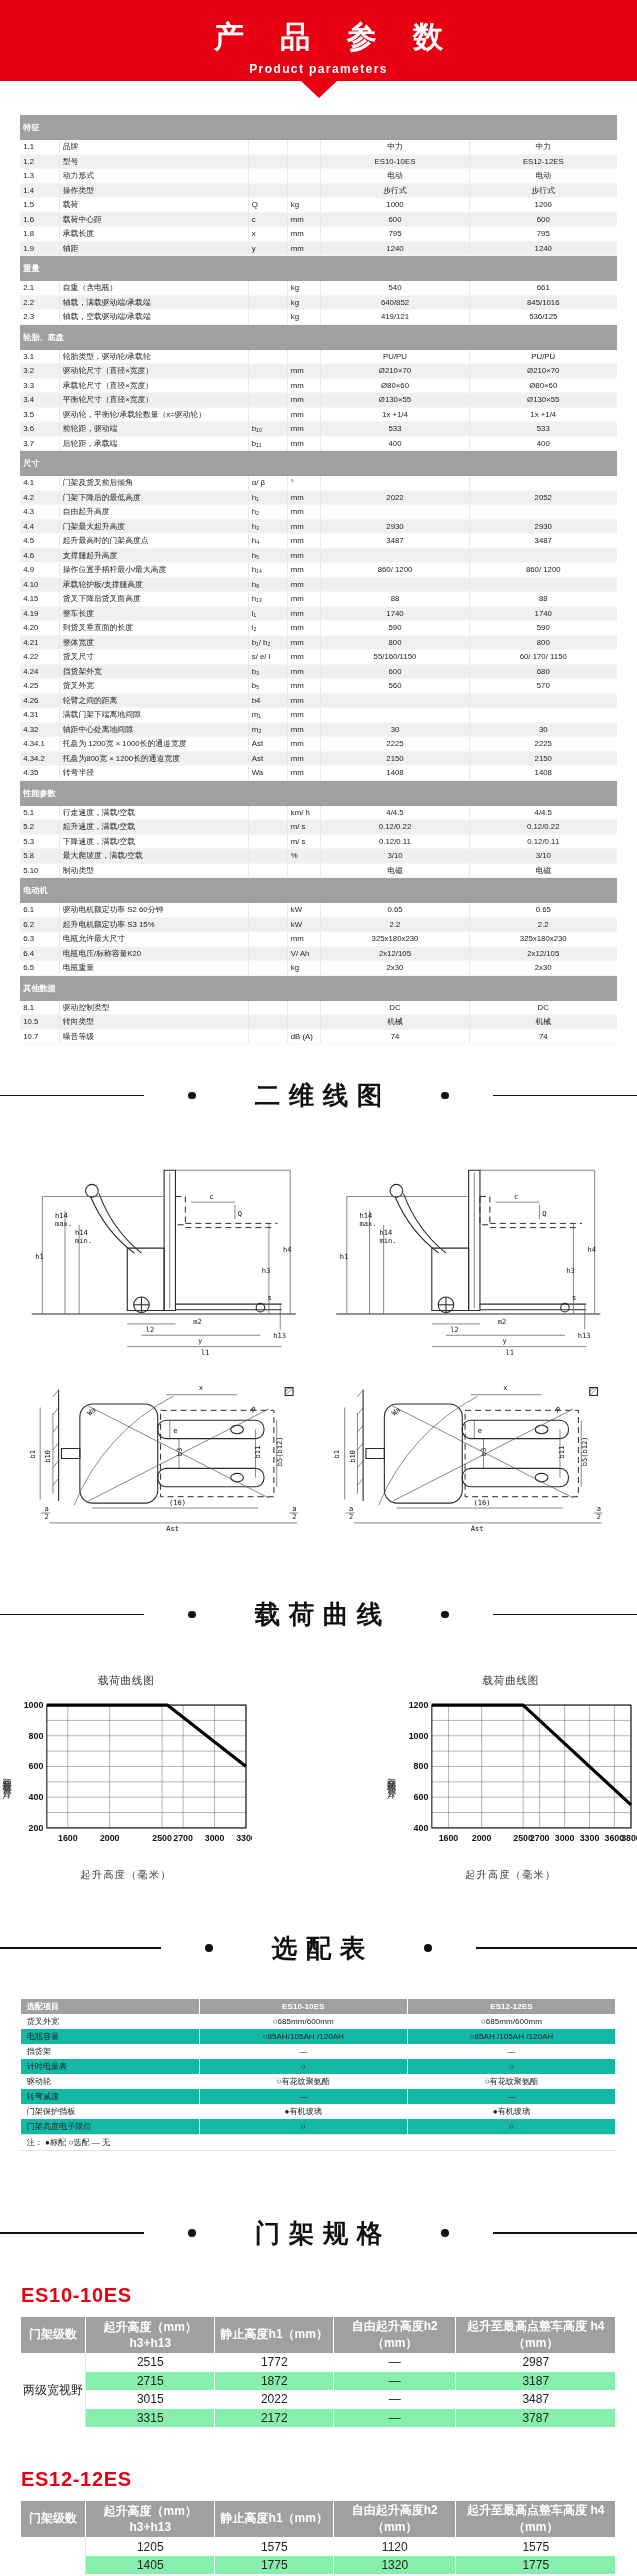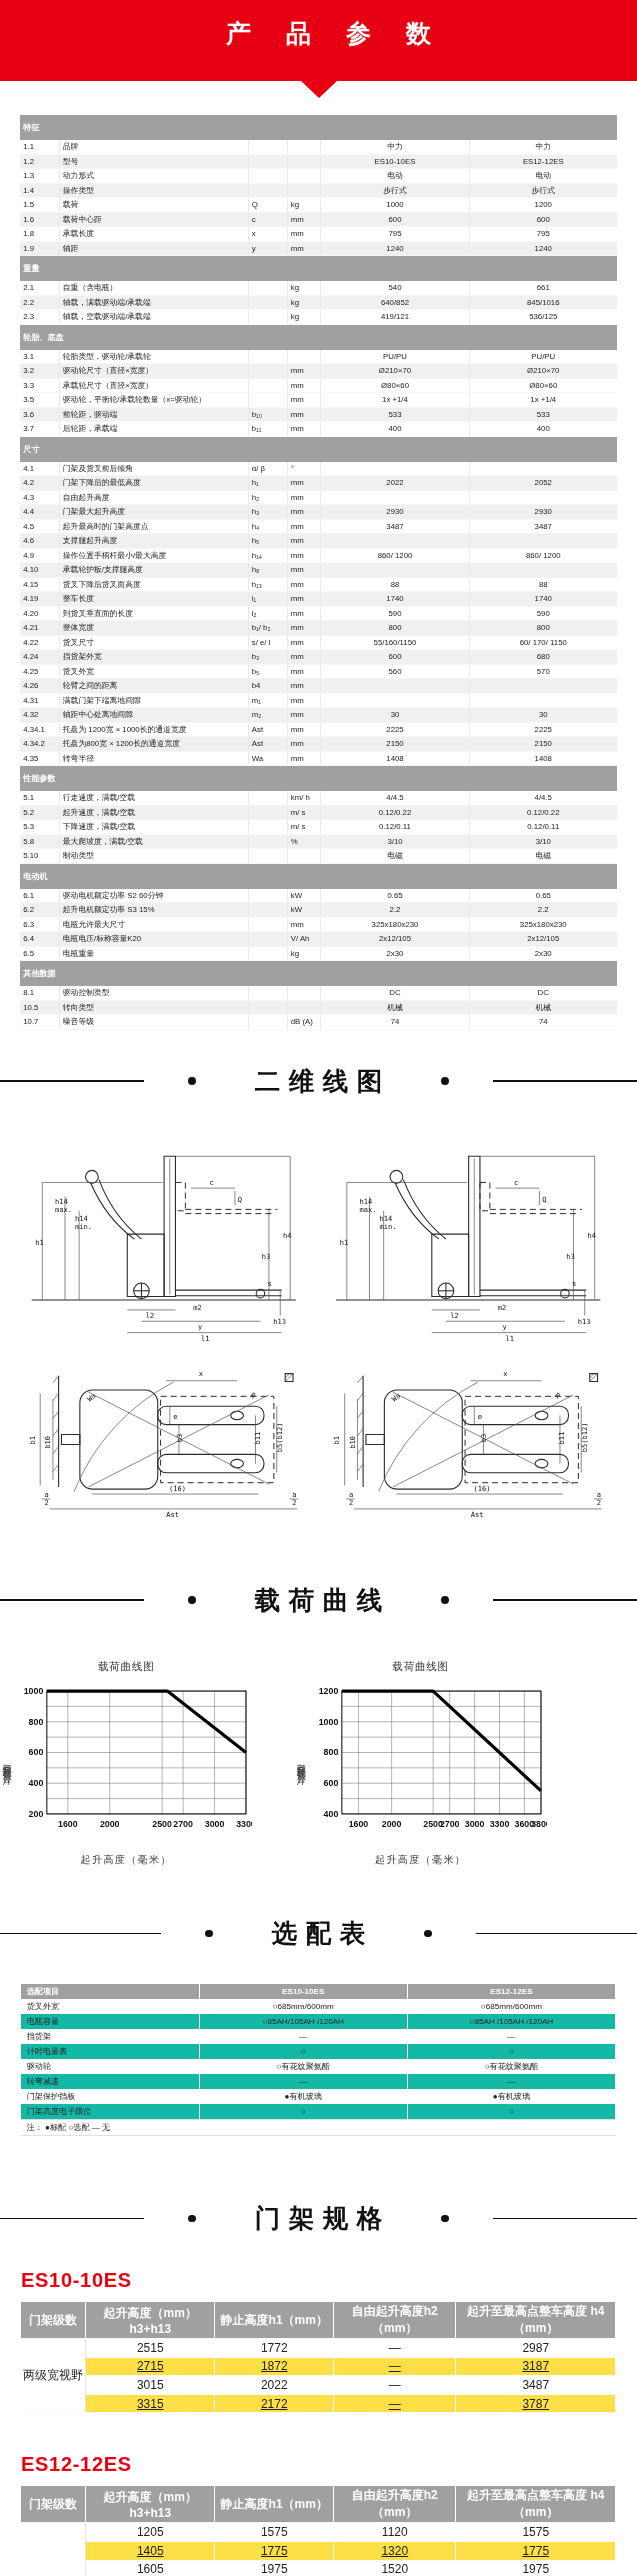--- a/index.html
+++ b/index.html
@@ -1,21 +1,21 @@
 <!DOCTYPE html>
 <html style="font-size:11.3px"><head>
 <meta charset="utf-8">
 <style>
   html,body{margin:0;padding:0;background:#fff;}
   body{width:637px;min-height:2576px;font-family:"Liberation Sans","DejaVu Sans",sans-serif;color:#222;}
   .page{width:637px;overflow:hidden;}
 
   
   .banner{height:81px;background:#e60012;text-align:center;}
-  .banner-title{color:#fff;font-size:25px;font-weight:bold;letter-spacing:14px;padding-top:17px;text-indent:14px;padding-left:20px;}
+  .banner-title{color:#fff;font-size:30px;font-weight:bold;letter-spacing:14px;padding-top:17px;text-indent:14px;padding-left:20px;}
   .banner-sub{color:#fff;font-size:12px;font-weight:bold;letter-spacing:1.4px;margin-top:4.2px;}
   .banner-pointer{width:0;height:0;margin:0 auto;border-left:18.4px solid transparent;border-right:18.4px solid transparent;border-top:17px solid #e60012;}
 
   
   .deco{display:flex;align-items:center;justify-content:center;gap:40px;}
   .deco .line{width:178px;height:1.4px;background:#111;}
   .deco .dot{width:7.8px;height:7.8px;border-radius:50%;background:#111;flex:none;}
   .deco .dot.l{margin-left:4.2px;margin-right:10px;}
   .deco .dot.r{margin-left:10px;margin-right:4.2px;}
   .deco .t{font-size:25.5px;font-weight:bold;color:#111;letter-spacing:8.5px;text-indent:8.5px;white-space:nowrap;}
@@ -31,49 +31,50 @@
 
   
   .drawings{display:block;margin:14px auto 0;}
   .drawings *{vector-effect:non-scaling-stroke;}
   .dwg-line{stroke:#2b2b2b;stroke-width:1.1;fill:none;}
   .dwg-dash{stroke:#2b2b2b;stroke-width:1;fill:none;stroke-dasharray:6 4;}
   .dwg-dim{stroke:#555;stroke-width:0.7;fill:none;}
   .dwg-txt{font-family:"DejaVu Sans Mono","Liberation Mono",monospace;font-size:10px;fill:#111;}
 
   
-  .charts{display:flex;justify-content:flex-start;gap:42px;margin-top:42px;}
+  .charts{display:flex;justify-content:space-between;gap:42px;margin-top:42px;}
   .chart-title{text-align:center;font-size:10.6px;color:#333;margin-bottom:10px;letter-spacing:0.7px;}
   .chart-row{display:flex;align-items:center;}
   .ylab{writing-mode:vertical-rl;text-orientation:upright;font-size:9.2px;color:#333;letter-spacing:2.1px;margin-right:1.4px;}
   .xlab{text-align:center;font-size:10px;color:#333;margin-top:8.5px;letter-spacing:1.4px;}
 
   
   .opts{width:595px;margin:33px auto 0;font-size:8.1px;table-layout:fixed;}
   .opts td{height:15px;padding:0 5.7px;border-right:1.4px solid #fff;}
   .opts tr.head td{background:#a0a0a0;color:#fff;font-weight:bold;}
   .opts tr.zeb td{background:#14b8a6;}
   .opts td.c{text-align:center;}
   .opts tr.note td{background:#fff;border-top:0.7px solid #e0e0e0;border-bottom:0.7px solid #e0e0e0;}
 
   
   .model-h{color:#e60012;font-size:20px;font-weight:bold;margin:0 0 0 21px;letter-spacing:0.7px;}
   .mast{width:595px;margin:10px auto 0;font-size:12px;table-layout:fixed;border-bottom:0.7px solid #ddd;}
   .mast td{height:15.6px;text-align:center;border-right:1.4px solid #fff;border-bottom:0.7px solid #fafafa;}
   .mast tr.head td{background:#a0a0a0;color:#fff;font-weight:bold;height:17px;}
   .mast td.grp{background:#fff;border-right:0.7px solid #e5e5e5;}
-  .mast tr.zeb td{background:#fde047;text-decoration:underline;}
+  .mast tr.zeb td{background:#86efac;}
 </style>
 </head>
 <body>
 
 <div class="page">
 
   <div class="banner">
     <div class="banner-title">产 品 参 数</div>
+    <div class="banner-sub">Product parameters</div>
   </div>
   <div class="banner-pointer"></div>
 
   <table class="spec">
     <colgroup>
       <col style="width:39px">
         <col style="width:189px">
         <col style="width:39px">
       <col style="width:33px">
         <col style="width:149px">
@@ -193,20 +194,28 @@
           <td class="c">Ø210×70</td>
           <td class="c">Ø210×70</td>
         </tr>
         <tr class="">
           <td class="">3.3</td>
           <td class="">承载轮尺寸（直径×宽度）</td>
           <td class=""></td>
           <td class="">mm</td>
           <td class="c">Ø80×60</td>
           <td class="c">Ø80×60</td>
+        </tr>
+        <tr class="zeb">
+          <td class="">3.4</td>
+          <td class="">平衡轮尺寸（直径×宽度）</td>
+          <td class=""></td>
+          <td class="">mm</td>
+          <td class="c">Ø130×55</td>
+          <td class="c">Ø130×55</td>
         </tr>
         <tr class="">
           <td class="">3.5</td>
           <td class="">驱动轮，平衡轮/承载轮数量（x=驱动轮）</td>
           <td class=""></td>
           <td class="">mm</td>
           <td class="c">1x +1/4</td>
           <td class="c">1x +1/4</td>
         </tr>
         <tr class="zeb">

